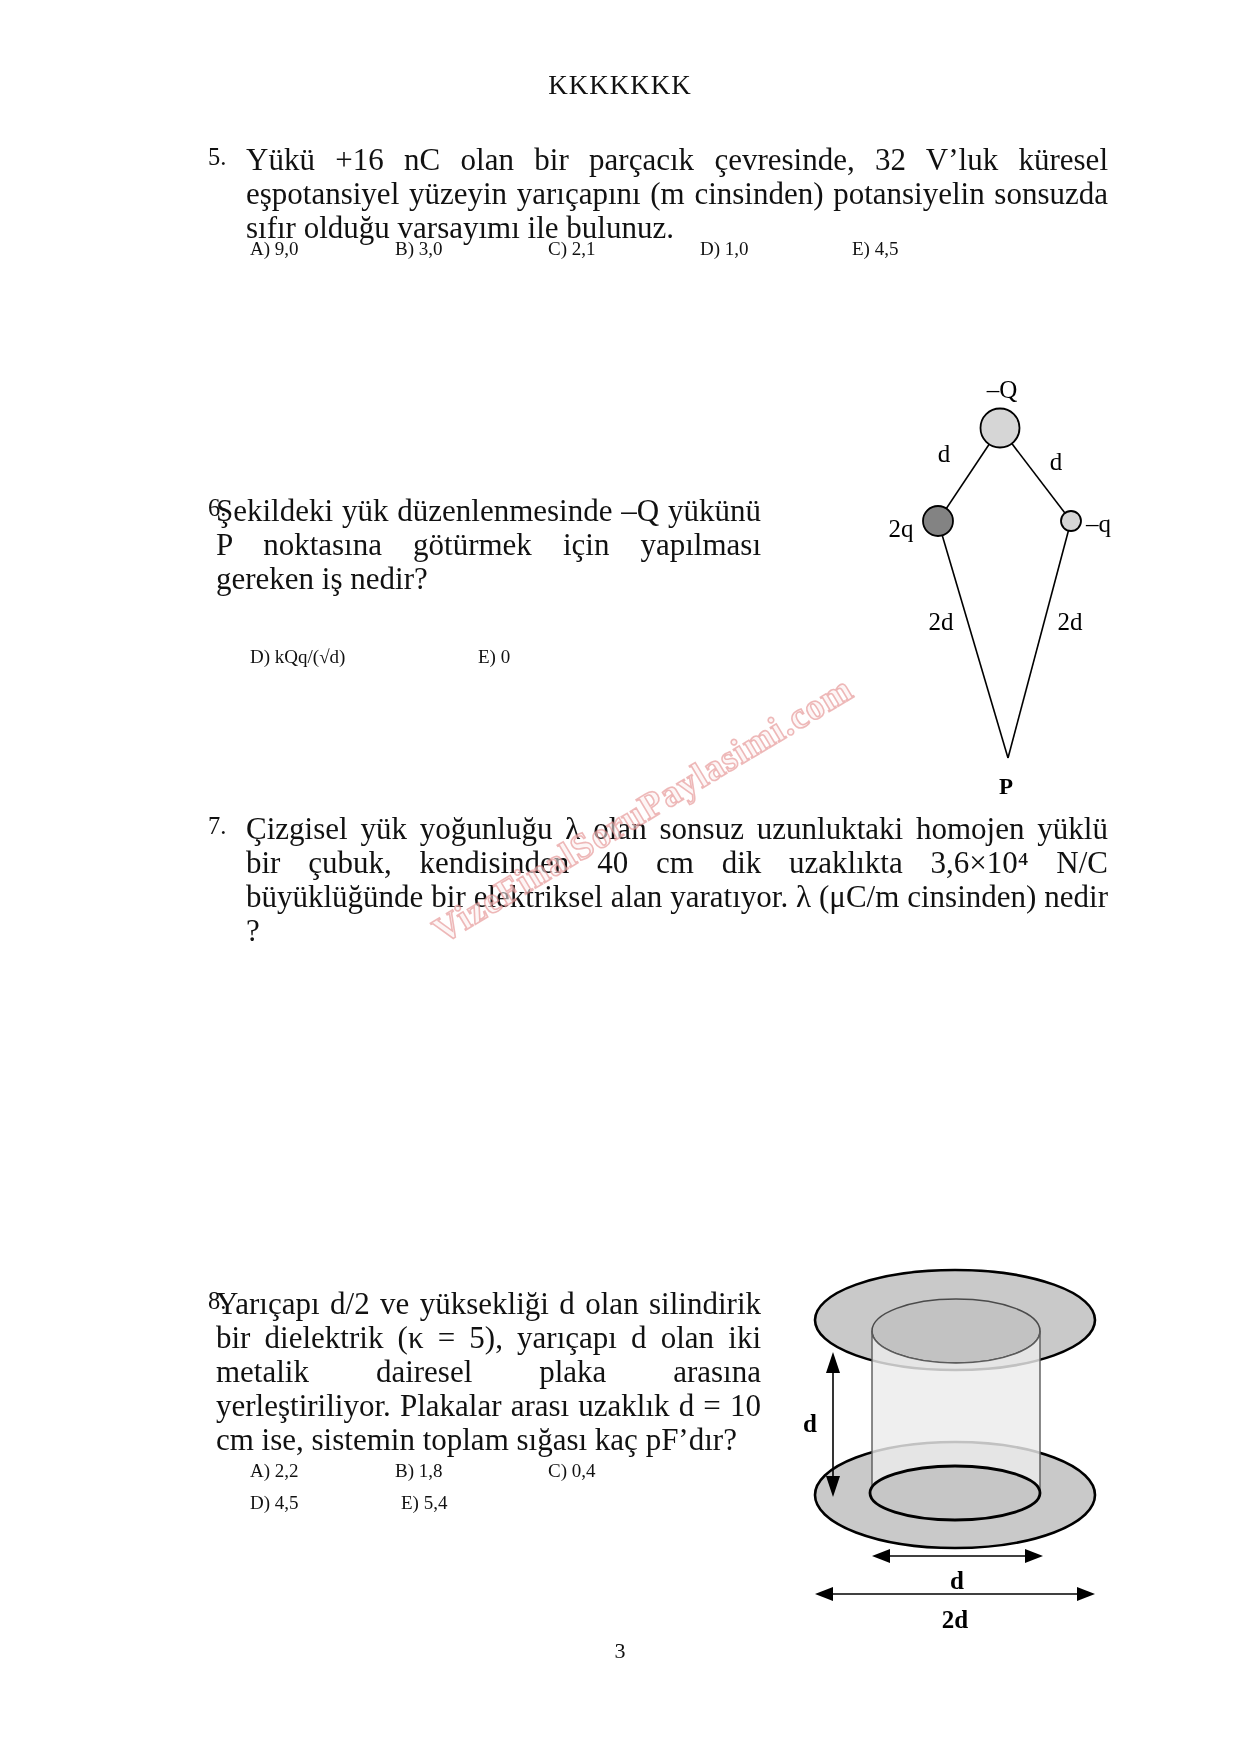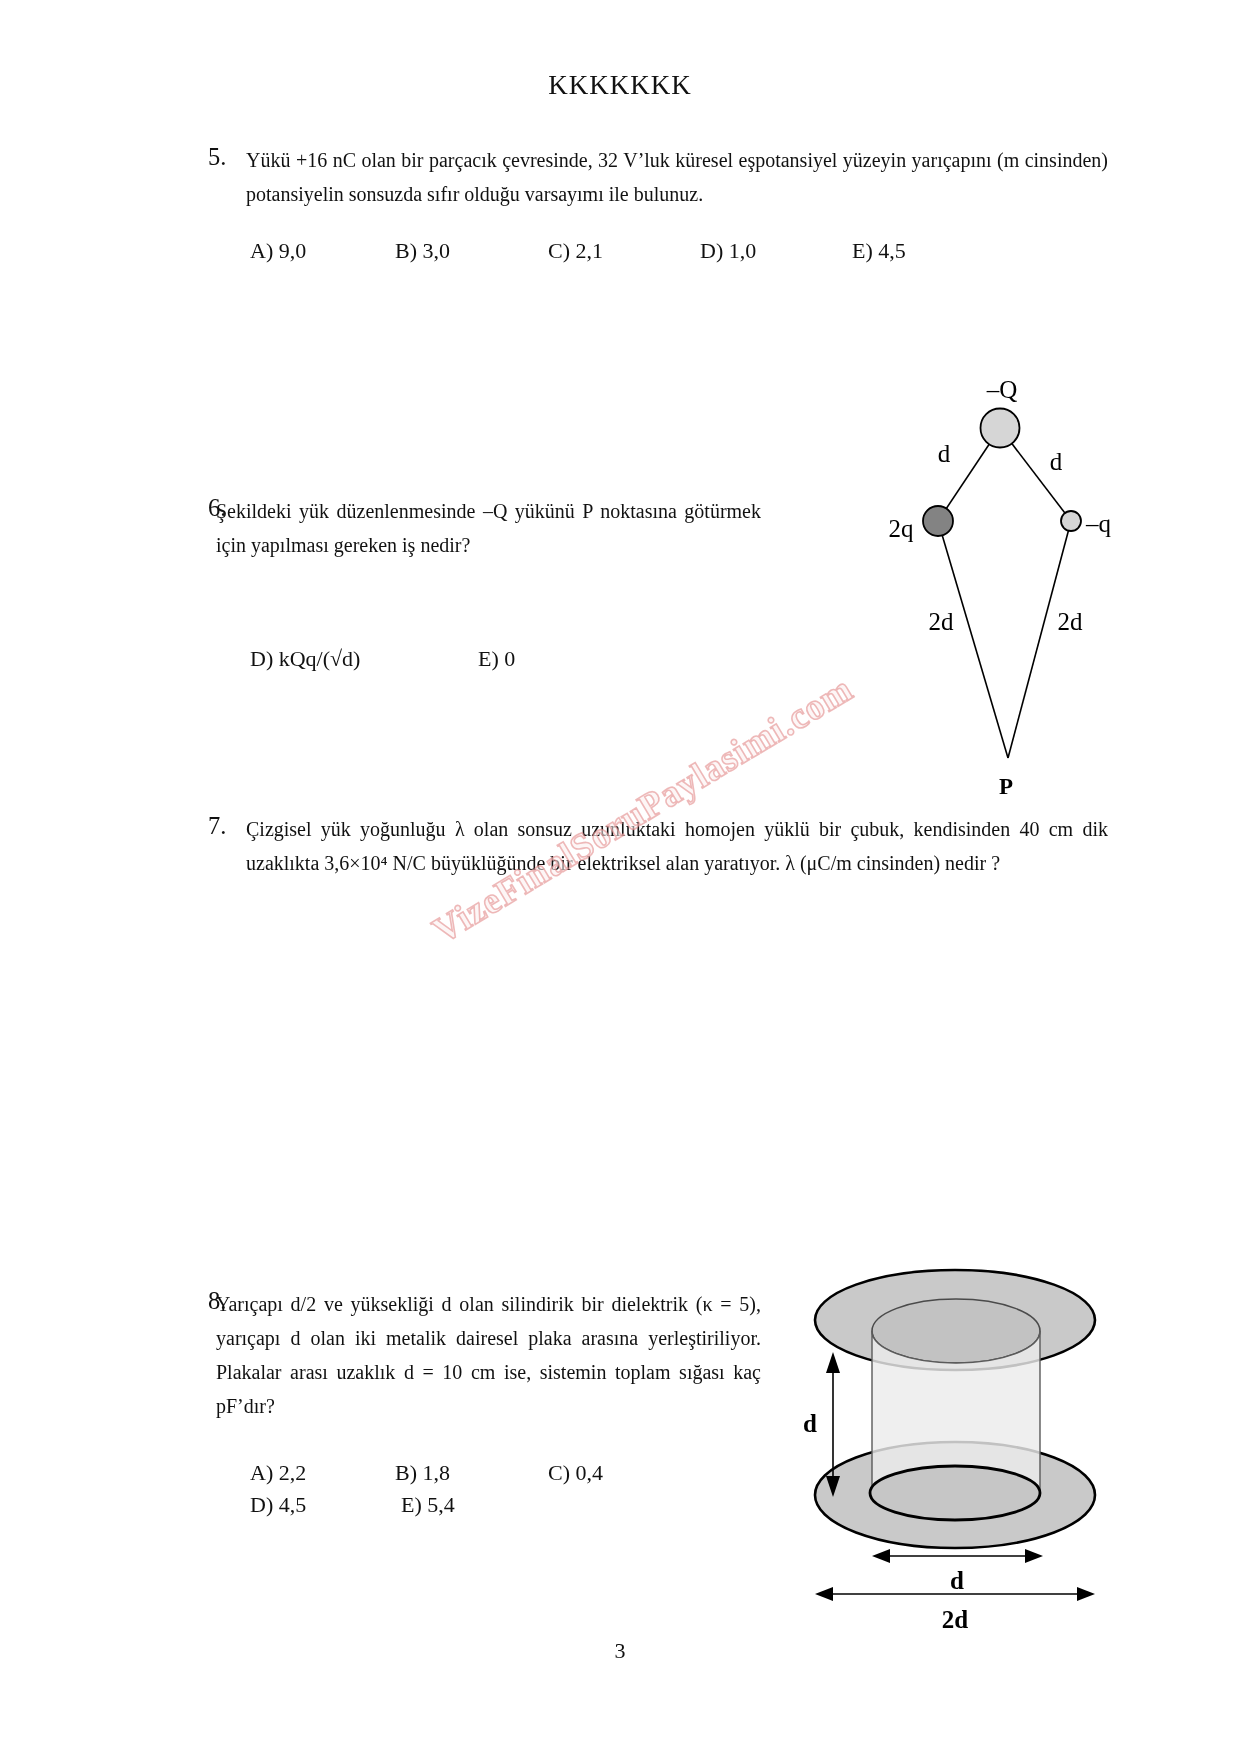--- a/index.html
+++ b/index.html
@@ -8,26 +8,26 @@
     font-family:"Liberation Serif",serif;color:#111;overflow:hidden;
     margin:0 auto;
   }
   .title{
     position:absolute;top:70px;left:0;width:100%;text-align:center;
     font-size:27px;letter-spacing:1px;
   }
   .question{position:absolute;left:208px;}
   .qnum{position:absolute;left:0;top:0;font-size:24.5px;}
   .qtext{
-    margin-left:38px;text-align:justify;font-size:20px;line-height:34px;
+    margin-left:38px;text-align:justify;font-size:31px;line-height:34px;
   }
   .w-wide{width:862px;}
   .w-narrow{width:545px;margin-left:8px;}
   .opts{position:absolute;left:0;top:0;width:1240px;height:34px;}
-  .opts span{position:absolute;top:0;font-size:22px;white-space:nowrap;}
+  .opts span{position:absolute;top:0;font-size:19px;white-space:nowrap;}
   .fig{position:absolute;}
   .fig line{stroke:#000;stroke-width:1.6;}
   .fig text{font-family:"Liberation Serif",serif;font-size:25px;fill:#000;}
   .c-light{fill:#d6d6d6;stroke:#000;stroke-width:1.8;}
   .c-dark{fill:#838383;stroke:#000;stroke-width:1.8;}
   .plate{fill:#c9c9c9;stroke:#000;stroke-width:2.6;}
   .rim{fill:#c2c2c2;stroke:#4a4a4a;stroke-width:1.6;}
   .rimb{fill:#c6c6c6;stroke:#000;stroke-width:2.8;}
   .cyl{fill:rgba(235,235,235,0.82);stroke:#5a5a5a;stroke-width:1.4;}
   .arr{stroke:#000;stroke-width:2.4;}

